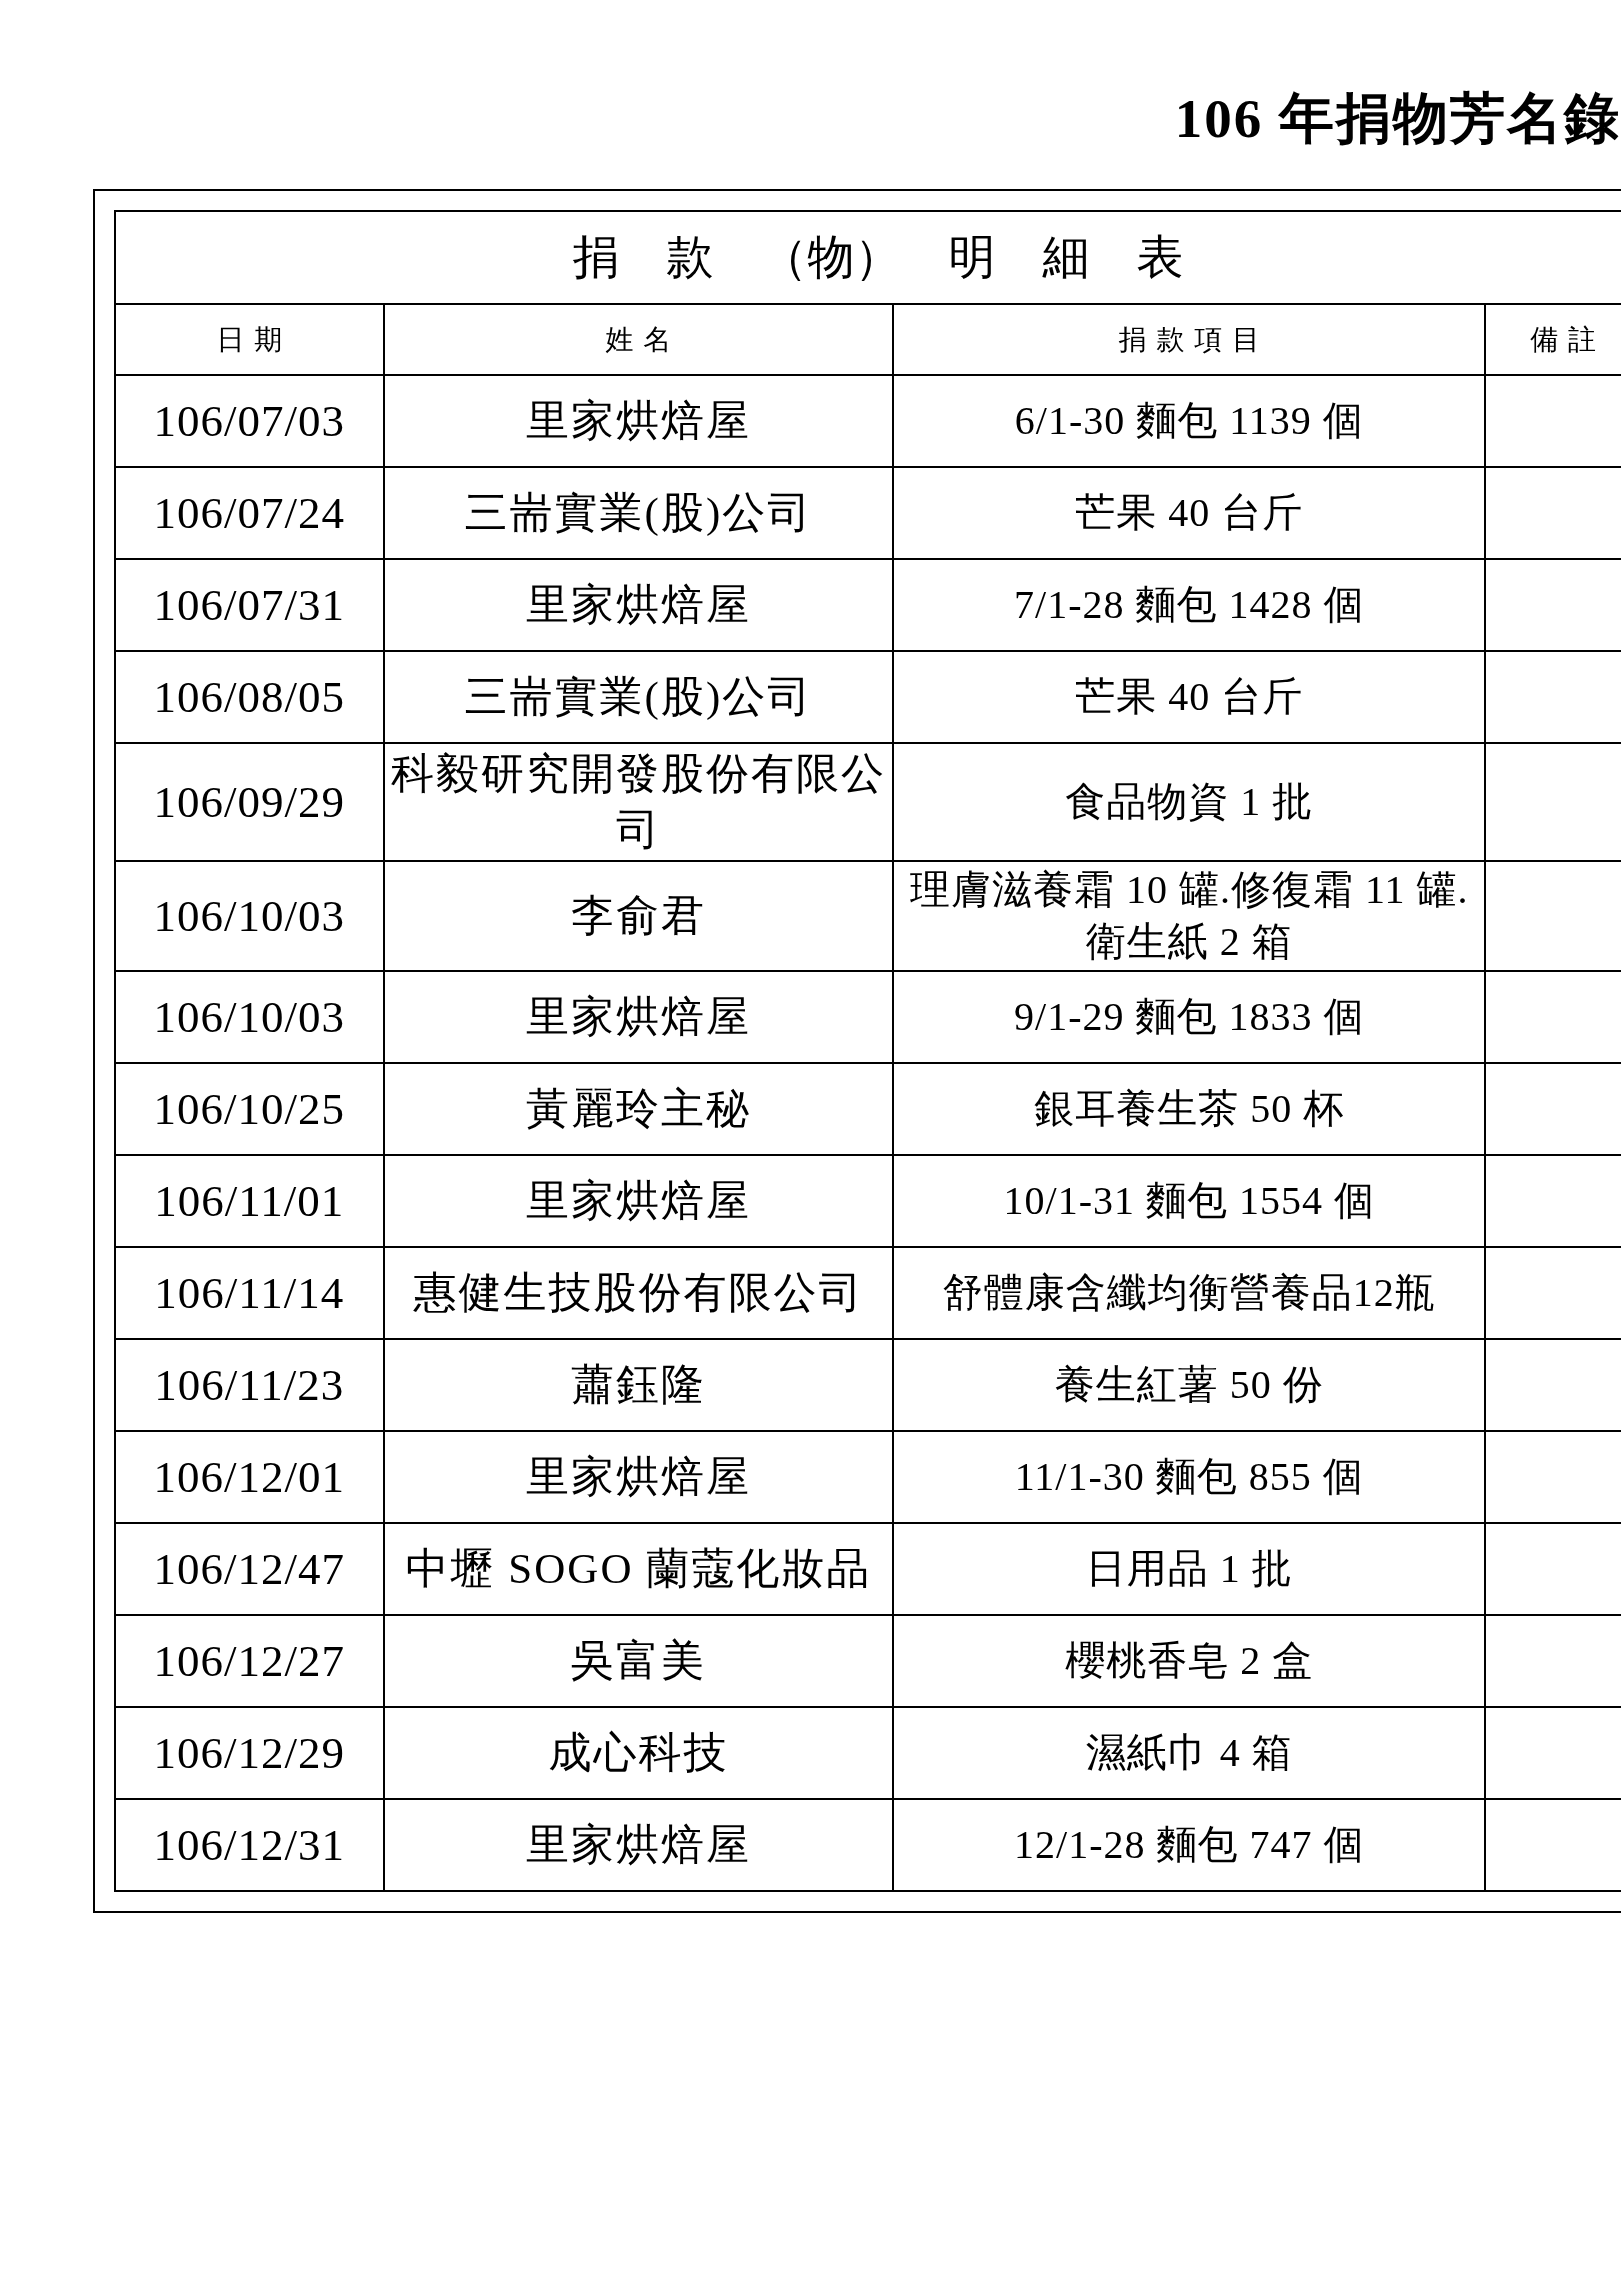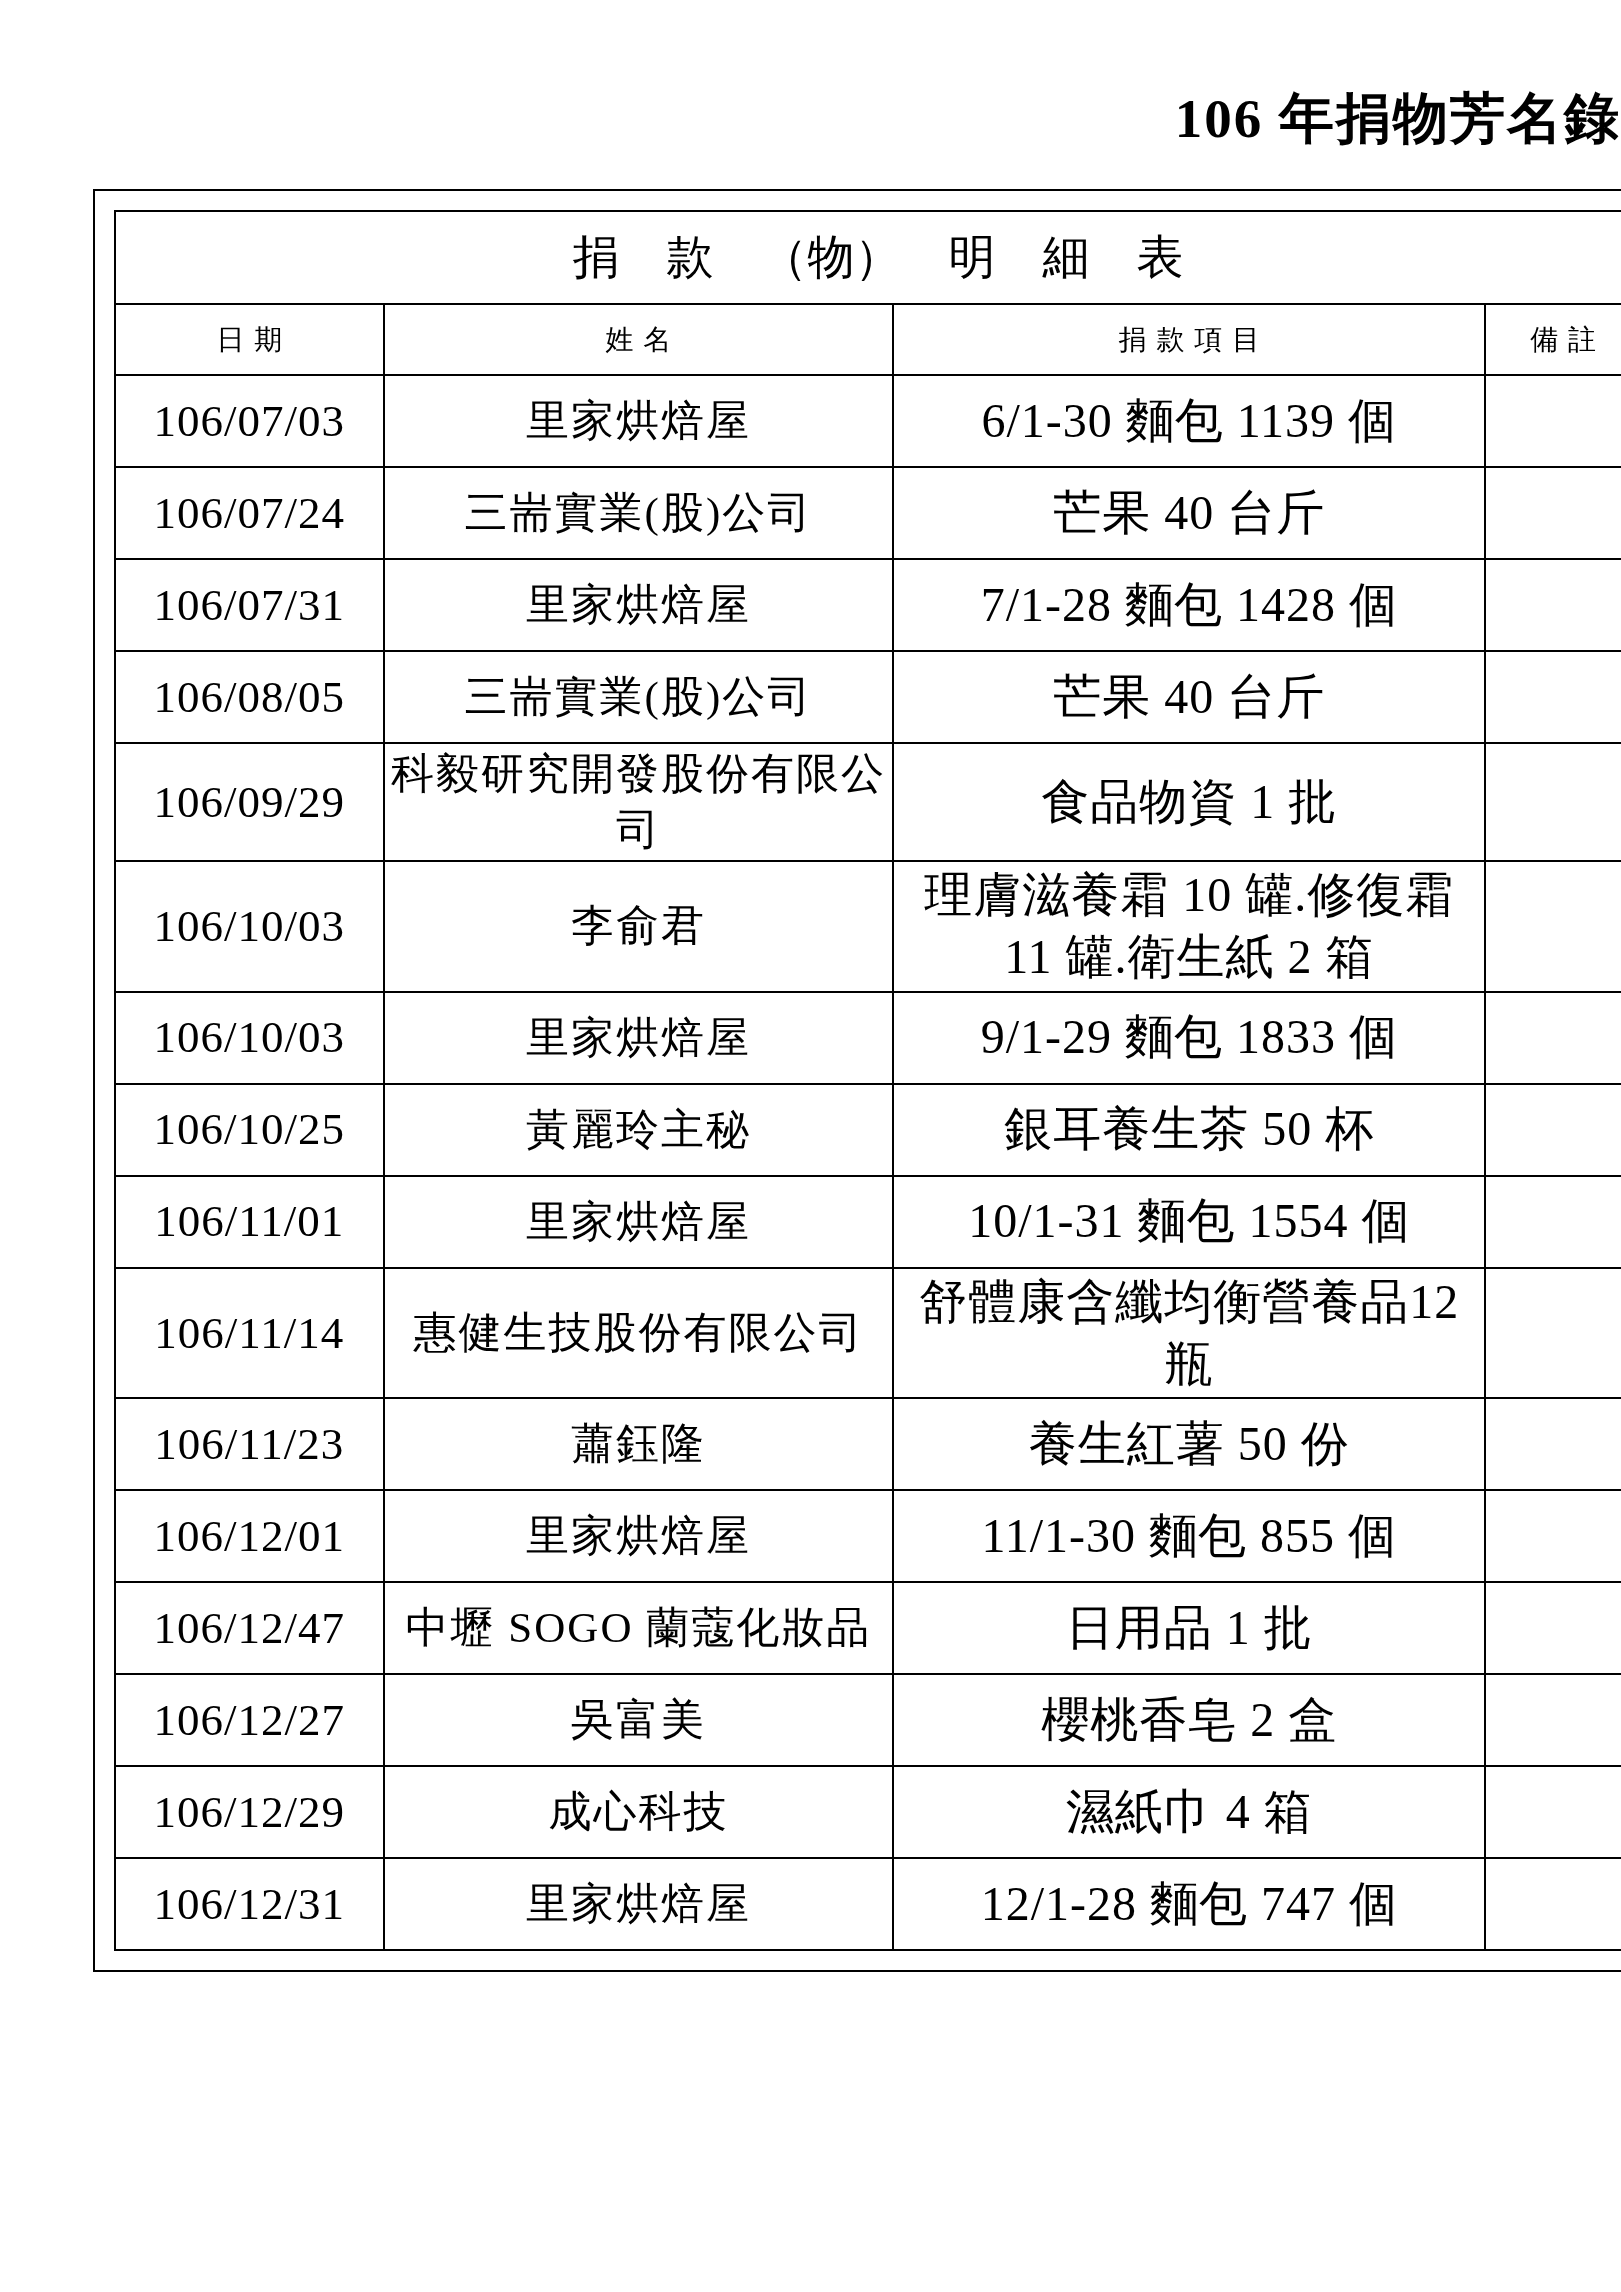--- a/index.html
+++ b/index.html
@@ -76,21 +76,21 @@
   td.cell-date {
     font-size: 45px;
     letter-spacing: 1px;
     white-space: nowrap;
   }
   td.cell-name {
     font-size: 43px;
     letter-spacing: 2px;
   }
   td.cell-item {
-    font-size: 48px;
+    font-size: 40px;
     letter-spacing: 1px;
     margin-left: 44px;
   }
   td.cell-note { font-size: 43px; }
 </style>
 </head>
 <body>
 
 <div class="page">
   <h1 class="title">106 年捐物芳名錄</h1>

